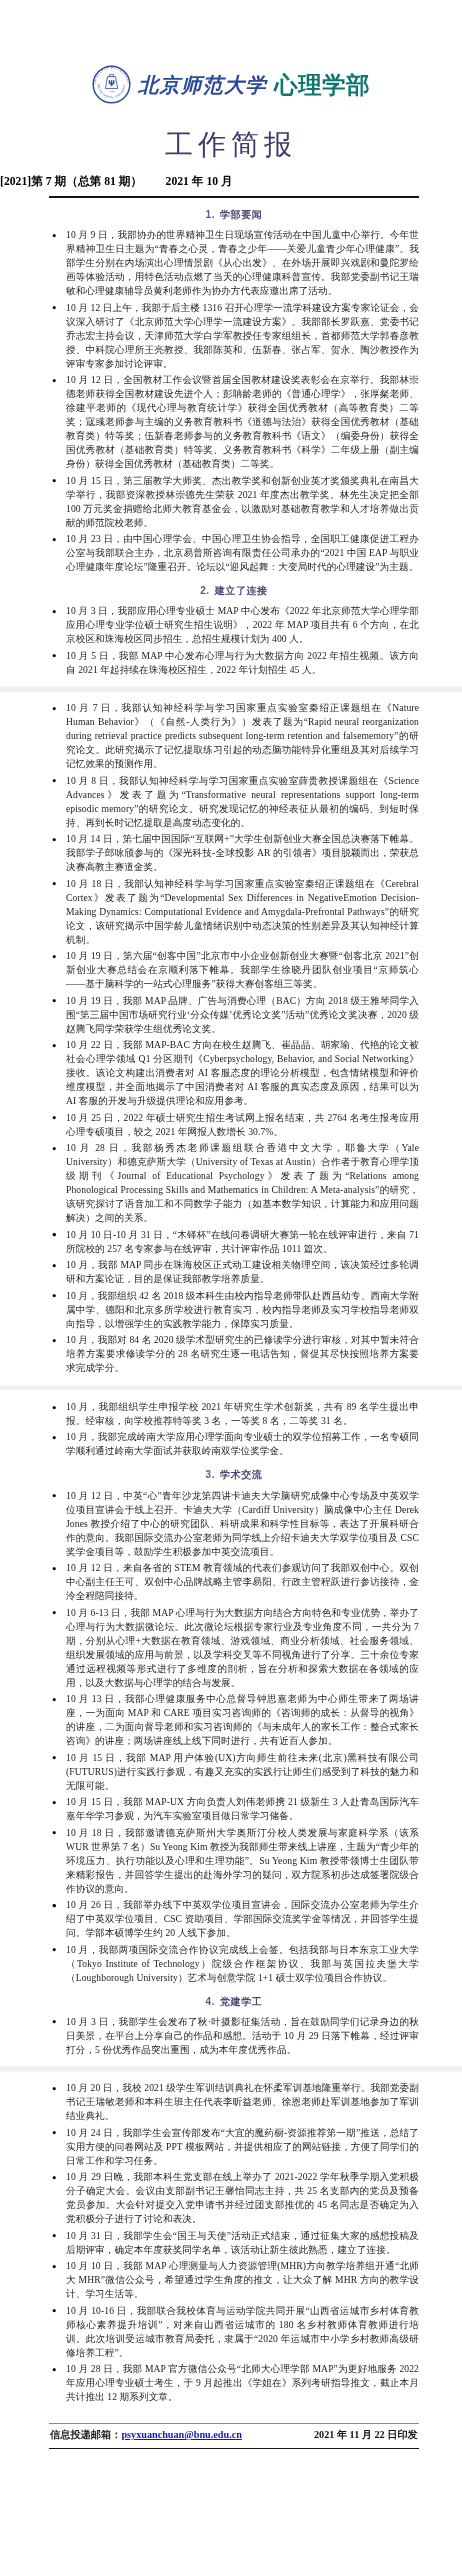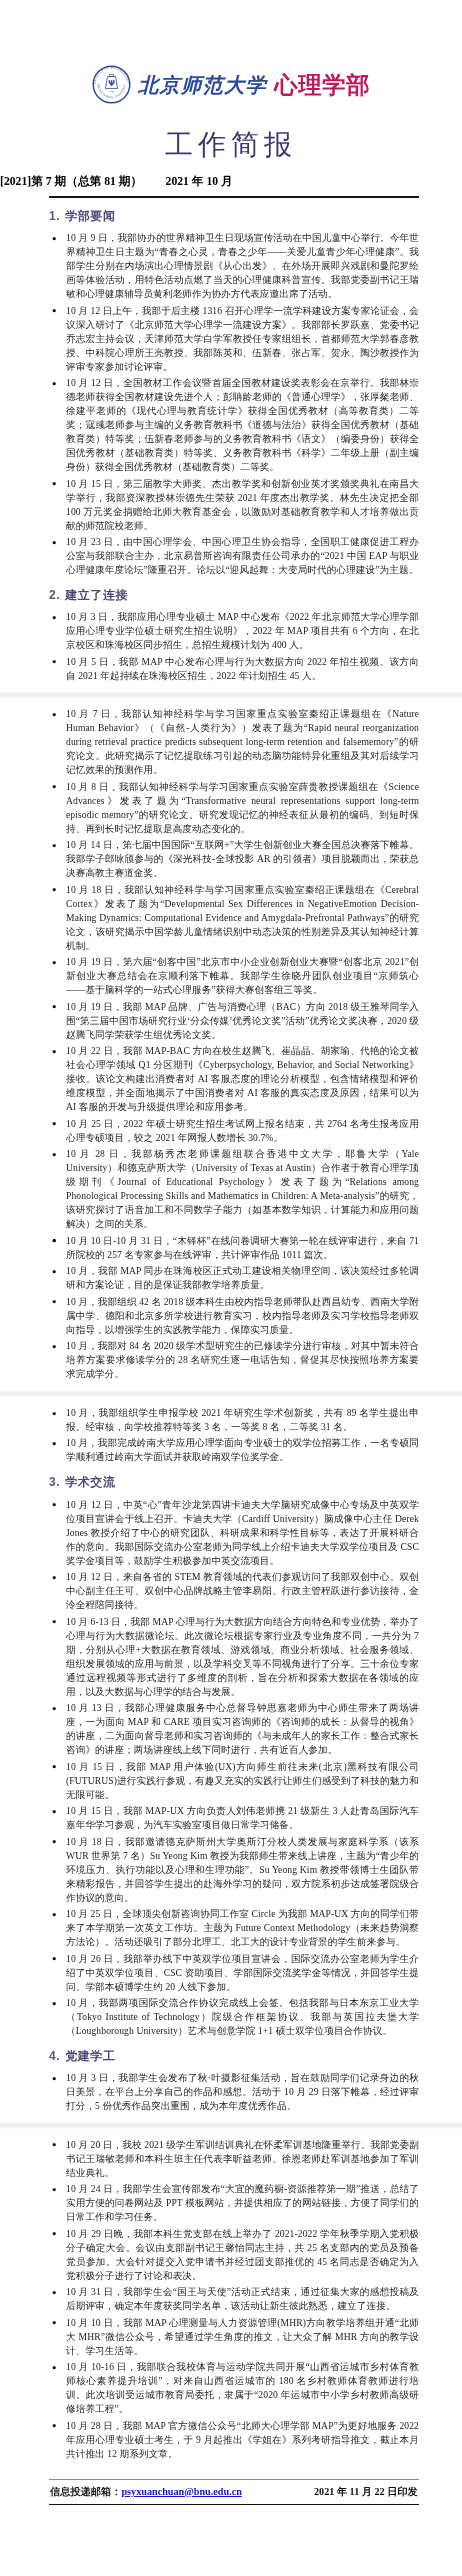--- a/index.html
+++ b/index.html
@@ -9,36 +9,36 @@
   }
   .page{padding-top:65px;}
   
   .logo-row{display:flex;justify-content:center;align-items:center;gap:7.4px;}
   .logo-script{
     font-family:"DejaVu Serif","Liberation Serif",serif;font-style:italic;font-weight:bold;
     font-size:20.3px;color:#2b4a9c;letter-spacing:1.2px;white-space:nowrap;
   }
   .logo-bold{
     font-family:"Liberation Sans","DejaVu Sans",sans-serif;font-weight:bold;
-    font-size:23.4px;color:#be185d;letter-spacing:0.6px;white-space:nowrap;
+    font-size:23.4px;color:#0f766e;letter-spacing:0.6px;white-space:nowrap;
   }
   .doc-title{
     margin-top:22px;text-align:center;font-size:28px;font-weight:normal;
     color:#3b3a6d;letter-spacing:5px;font-family:"Liberation Serif","DejaVu Serif",serif;
   }
   .issue-line{
     margin-top:10px;text-align:left;font-size:11.7px;font-weight:bold;color:#000;
     font-family:"Liberation Serif","DejaVu Serif",serif;
   }
   
   .content{margin-left:52px;margin-right:43px;}
   .head-rule{height:1.5px;background:#151515;margin:7.4px 0 3.7px -3.1px;}
   .section-heading{
     margin:10px 0 6.2px -3.1px;font-family:"Liberation Sans","DejaVu Sans",sans-serif;
-    font-weight:bold;font-size:12px;color:#4b4975;letter-spacing:0.6px;
+    font-weight:bold;font-size:10px;color:#4b4975;letter-spacing:0.6px;text-align:center;
   }
   .section-heading .sec-num{margin-right:5px;color:#5a5885;}
   .item{position:relative;padding-left:14px;margin:0 0 2.5px 0;
     font-size:9.6px;line-height:14px;text-align:justify;color:#1c1c1c;letter-spacing:0.1px;}
   .item .bullet{position:absolute;left:0;top:0.6px;font-size:7.4px;color:#000;}
   .page-gap{height:7.4px;margin:8.6px -43px 8.6px -52px;
     background:linear-gradient(to bottom,rgba(110,110,110,0) 0%,rgba(110,110,110,0.12) 40%,rgba(110,110,110,0.12) 65%,rgba(110,110,110,0) 100%);}
   
   .footer{
     margin:18.5px 0 0 -3.1px;border-top:0.9px solid #8a8a8a;border-bottom:1.8px solid #141414;
@@ -110,21 +110,21 @@
         <div class="item"><span class="bullet">●</span><span>10 月，我部组织学生申报学校 2021 年研究生学术创新奖，共有 89 名学生提出申报。经审核，向学校推荐特等奖 3 名，一等奖 8 名，二等奖 31 名。</span></div>
         <div class="item"><span class="bullet">●</span><span>10 月，我部完成岭南大学应用心理学面向专业硕士的双学位招募工作，一名专硕同学顺利通过岭南大学面试并获取岭南双学位奖学金。</span></div>
         <div class="section-heading"><span class="sec-num">3.</span><span>学术交流</span></div>
         <div class="item"><span class="bullet">●</span><span>10 月 12 日，中英“心”青年沙龙第四讲卡迪夫大学脑研究成像中心专场及中英双学位项目宣讲会于线上召开。卡迪夫大学（Cardiff University）脑成像中心主任 Derek Jones 教授介绍了中心的研究团队、科研成果和科学性目标等，表达了开展科研合作的意向。我部国际交流办公室老师为同学线上介绍卡迪夫大学双学位项目及 CSC 奖学金项目等，鼓励学生积极参加中英交流项目。</span></div>
         <div class="item"><span class="bullet">●</span><span>10 月 12 日，来自各省的 STEM 教育领域的代表们参观访问了我部双创中心。双创中心副主任王可、双创中心品牌战略主管李易阳、行政主管程跃进行参访接待，金泠全程陪同接待。</span></div>
         <div class="item"><span class="bullet">●</span><span>10 月 6-13 日，我部 MAP 心理与行为大数据方向结合方向特色和专业优势，举办了心理与行为大数据微论坛。此次微论坛根据专家行业及专业角度不同，一共分为 7 期，分别从心理+大数据在教育领域、游戏领域、商业分析领域、社会服务领域、组织发展领域的应用与前景，以及学科交叉等不同视角进行了分享。三十余位专家通过远程视频等形式进行了多维度的剖析，旨在分析和探索大数据在各领域的应用，以及大数据与心理学的结合与发展。</span></div>
         <div class="item"><span class="bullet">●</span><span>10 月 13 日，我部心理健康服务中心总督导钟思嘉老师为中心师生带来了两场讲座，一为面向 MAP 和 CARE 项目实习咨询师的《咨询师的成长：从督导的视角》的讲座，二为面向督导老师和实习咨询师的《与未成年人的家长工作：整合式家长咨询》的讲座；两场讲座线上线下同时进行，共有近百人参加。</span></div>
         <div class="item"><span class="bullet">●</span><span>10 月 15 日，我部 MAP 用户体验(UX)方向师生前往未来(北京)黑科技有限公司(FUTURUS)进行实践行参观，有趣又充实的实践行让师生们感受到了科技的魅力和无限可能。</span></div>
         <div class="item"><span class="bullet">●</span><span>10 月 15 日，我部 MAP-UX 方向负责人刘伟老师携 21 级新生 3 人赴青岛国际汽车嘉年华学习参观，为汽车实验室项目做日常学习储备。</span></div>
         <div class="item"><span class="bullet">●</span><span>10 月 18 日，我部邀请德克萨斯州大学奥斯汀分校人类发展与家庭科学系（该系 WUR 世界第 7 名）Su Yeong Kim 教授为我部师生带来线上讲座，主题为“青少年的环境压力、执行功能以及心理和生理功能”。Su Yeong Kim 教授带领博士生团队带来精彩报告，并回答学生提出的赴海外学习的疑问，双方院系初步达成签署院级合作协议的意向。</span></div>
-        <div class="item"><span class="bullet">●</span><span>10 月 25 日，全球顶尖创新咨询协同工作室 Circle 为我部 MAP-UX 方向的同学们带来了本学期第一次英文工作坊。主题为 Future Context Methodology（未来趋势洞察方法论）。活动还吸引了部分北理工、北工大的设计专业背景的学生前来参与。</span></div>
+        <div class="item"><span class="bullet">●</span></div>
         <div class="item"><span class="bullet">●</span><span>10 月 26 日，我部举办线下中英双学位项目宣讲会，国际交流办公室老师为学生介绍了中英双学位项目、CSC 资助项目、学部国际交流奖学金等情况，并回答学生提问。学部本硕博学生约 20 人线下参加。</span></div>
         <div class="item"><span class="bullet">●</span><span>10 月，我部两项国际交流合作协议完成线上会签。包括我部与日本东京工业大学（Tokyo Institute of Technology）院级合作框架协议、我部与英国拉夫堡大学（Loughborough University）艺术与创意学院 1+1 硕士双学位项目合作协议。</span></div>
         <div class="section-heading"><span class="sec-num">4.</span><span>党建学工</span></div>
         <div class="item"><span class="bullet">●</span><span>10 月 3 日，我部学生会发布了秋·叶摄影征集活动，旨在鼓励同学们记录身边的秋日美景，在平台上分享自己的作品和感想。活动于 10 月 29 日落下帷幕，经过评审打分，5 份优秀作品突出重围，成为本年度优秀作品。</span></div>
         <div class="page-gap"></div>
         <div class="item"><span class="bullet">●</span><span>10 月 20 日，我校 2021 级学生军训结训典礼在怀柔军训基地隆重举行。我部党委副书记王瑞敏老师和本科生班主任代表李昕益老师、徐恩老师赴军训基地参加了军训结业典礼。</span></div>
         <div class="item"><span class="bullet">●</span><span>10 月 24 日，我部学生会宣传部发布“大宜的魔药橱-资源推荐第一期”推送，总结了实用方便的问卷网站及 PPT 模板网站，并提供相应了的网站链接，方便了同学们的日常工作和学习任务。</span></div>
         <div class="item"><span class="bullet">●</span><span>10 月 29 日晚，我部本科生党支部在线上举办了 2021-2022 学年秋季学期入党积极分子确定大会。会议由支部副书记王馨怡同志主持，共 25 名支部内的党员及预备党员参加。大会针对提交入党申请书并经过团支部推优的 45 名同志是否确定为入党积极分子进行了讨论和表决。</span></div>
         <div class="item"><span class="bullet">●</span><span>10 月 31 日，我部学生会“国王与天使”活动正式结束，通过征集大家的感想投稿及后期评审，确定本年度获奖同学名单，该活动让新生彼此熟悉，建立了连接。</span></div>
         <div class="item"><span class="bullet">●</span><span>10 月 10 日，我部 MAP 心理测量与人力资源管理(MHR)方向教学培养组开通“北师大 MHR”微信公众号，希望通过学生角度的推文，让大众了解 MHR 方向的教学设计、学习生活等。</span></div>

